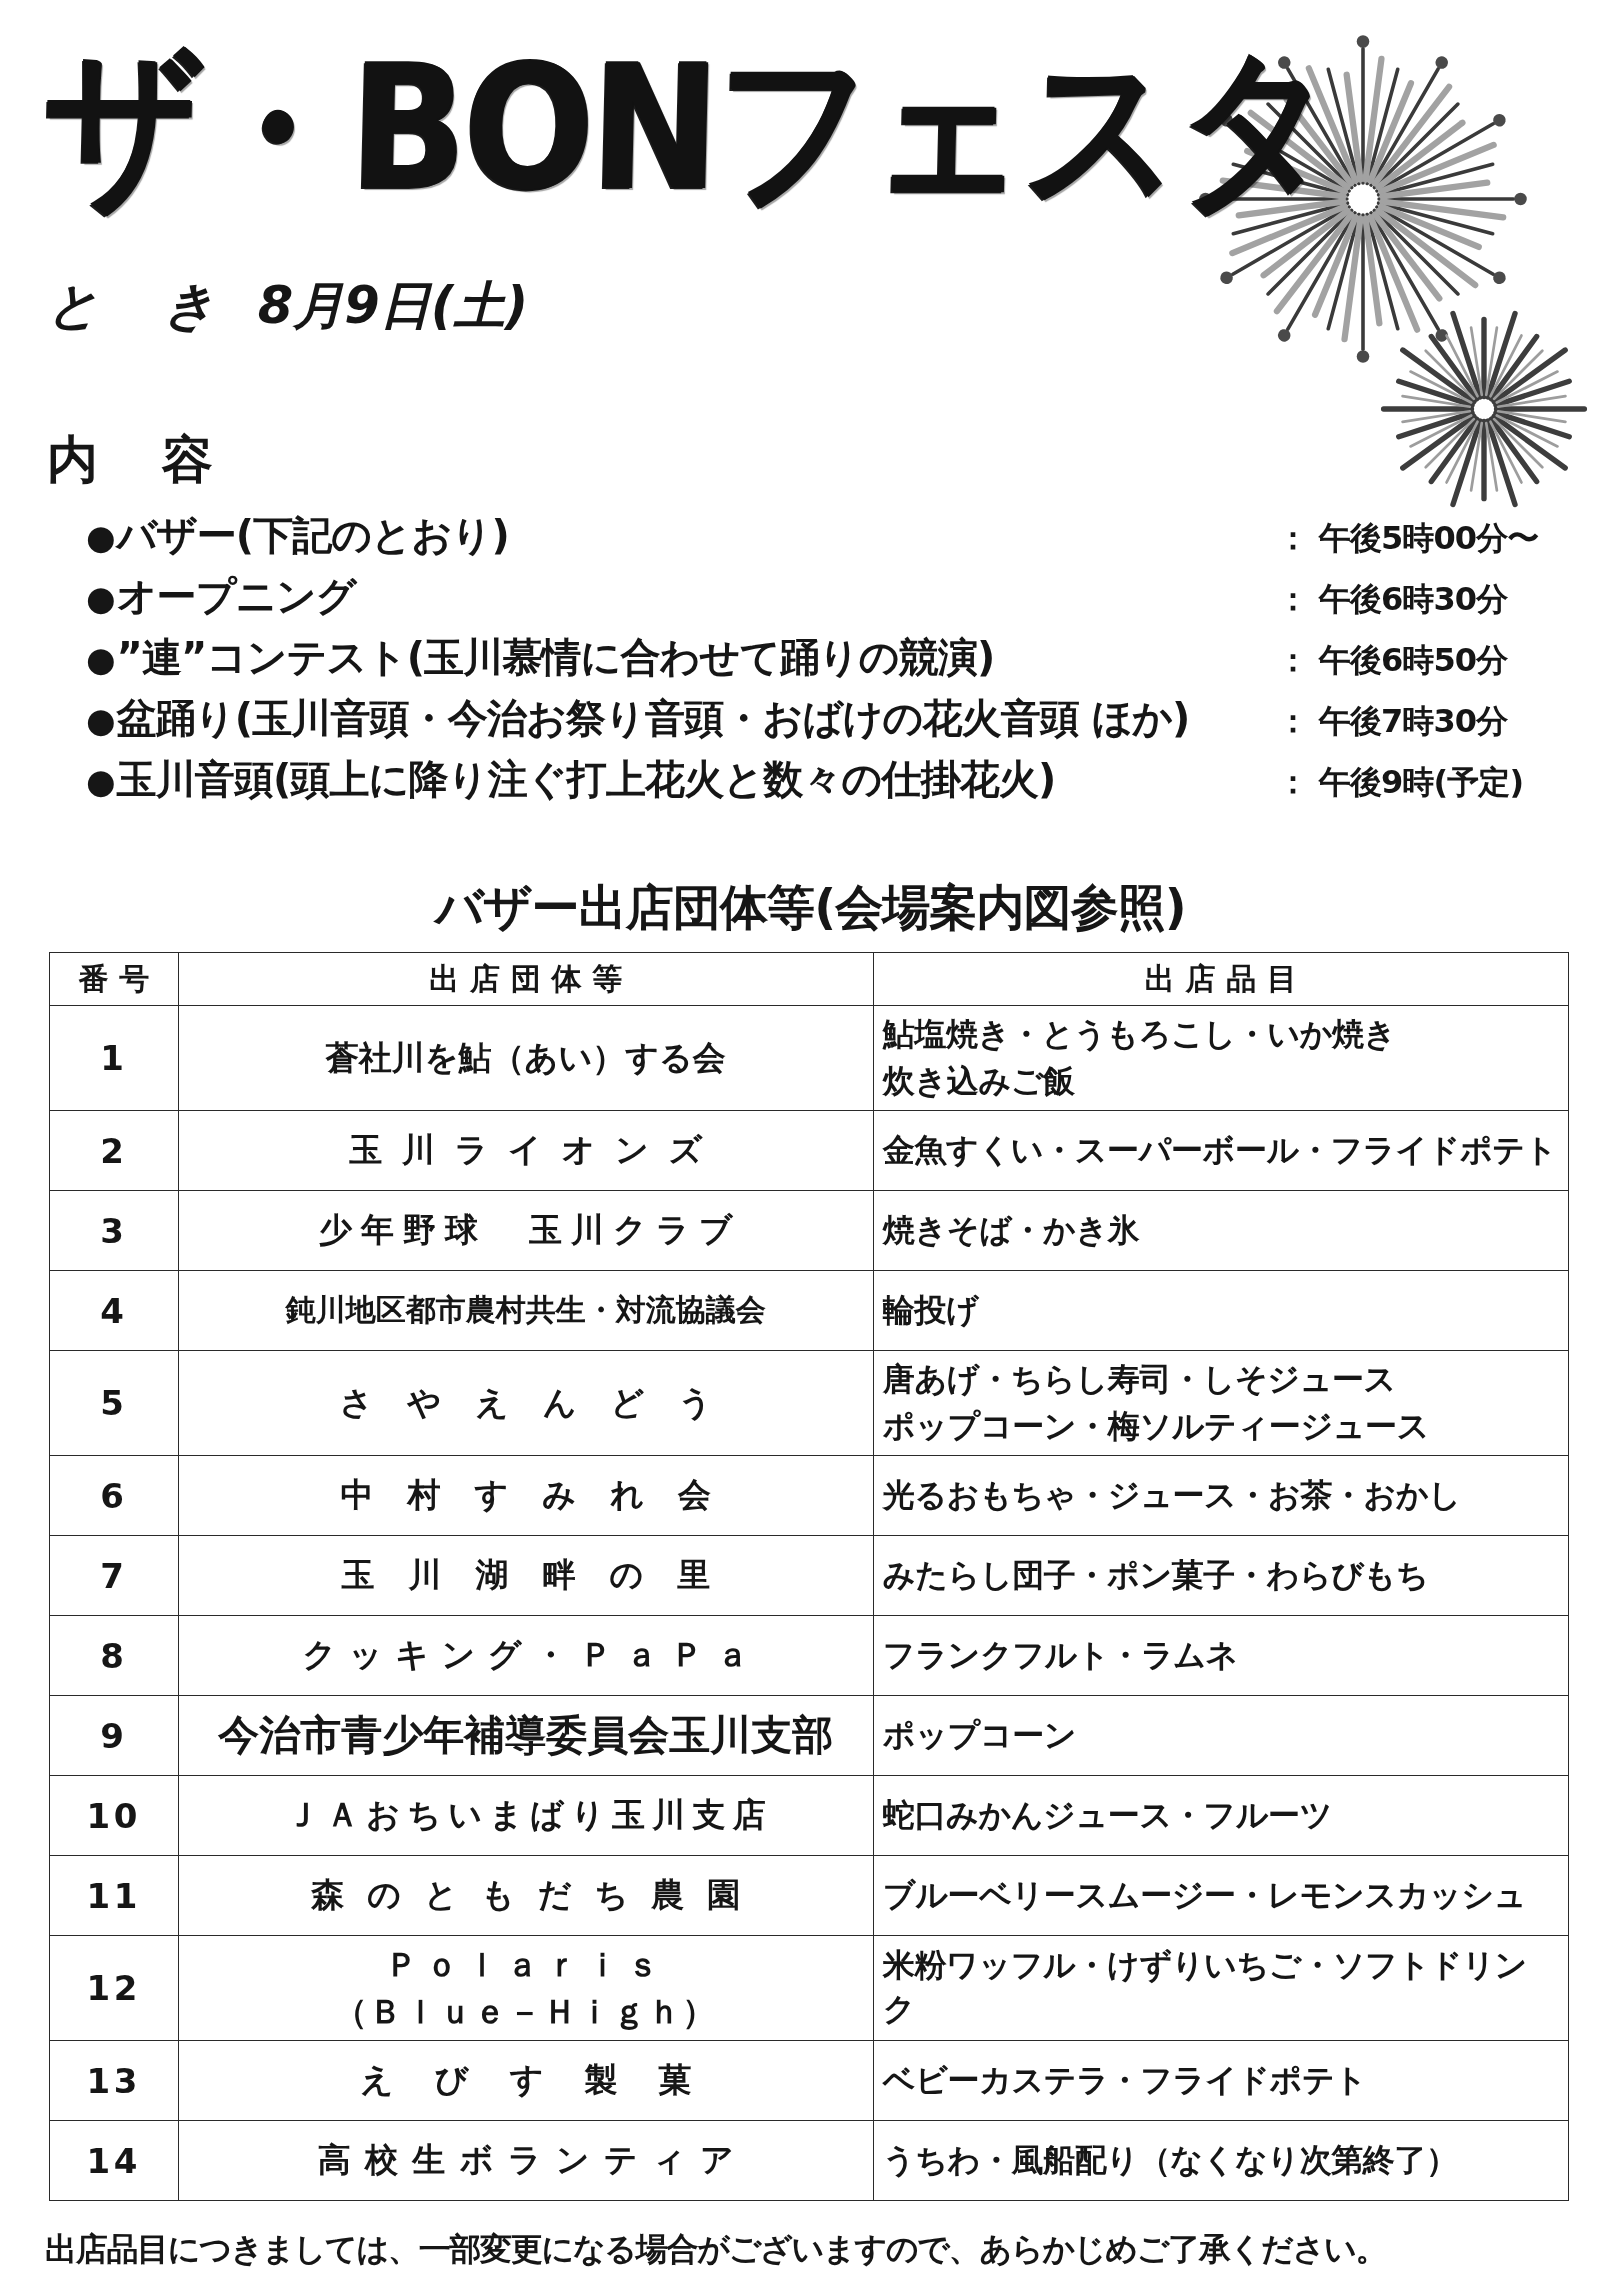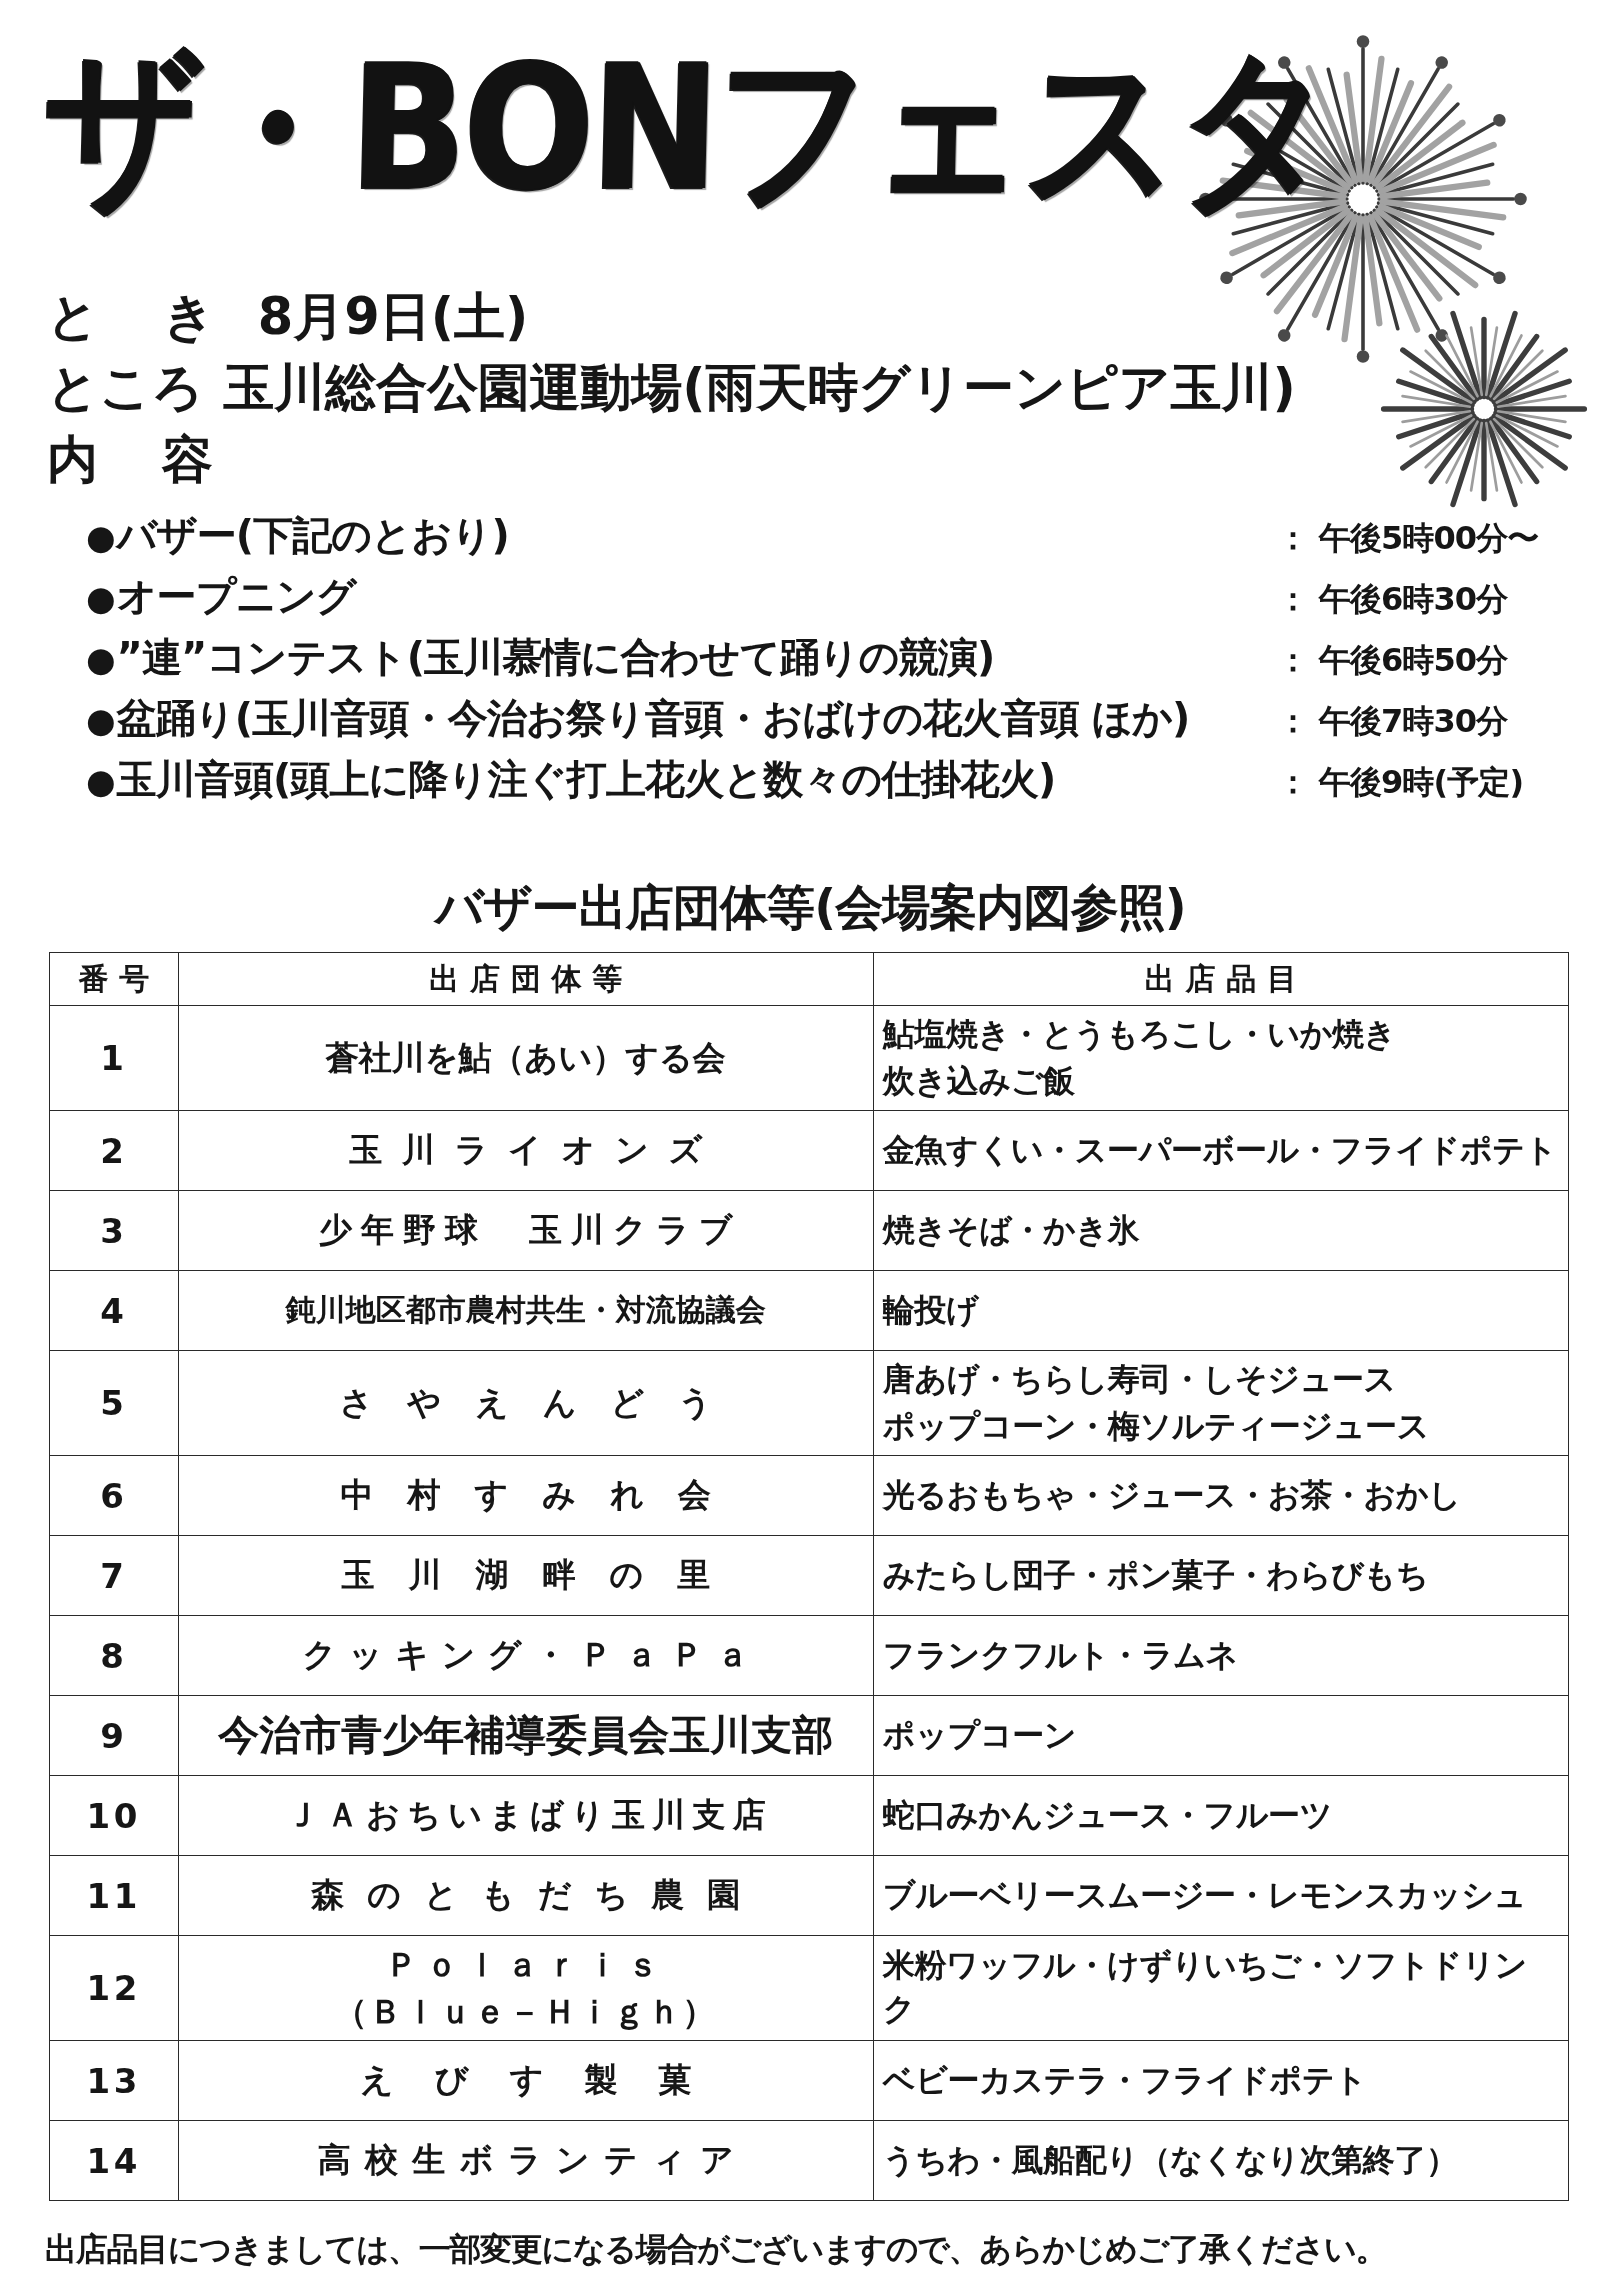--- a/index.html
+++ b/index.html
@@ -223,33 +223,27 @@
         </g>
         <circle cx="0" cy="0" r="8" fill="#ffffff"></circle>
       </g>
     </svg>
   </div>
 
   <div class="title-block">
     <div class="title-text">ザ・BONフェスタ</div>
   </div>
 
-  <div class="info" style="top:285px;">
+  <div class="info" style="top:274px;font-style:italic;">
     <div class="info-line">
       <span class="info-label lbl-spaced">と き</span>
       <span class="info-value">8月9日(土)</span>
     </div>
   </div>
 
-  <div class="info" style="top:356px;">
-    <div class="info-line">
-      <span class="info-label">ところ</span>
-      <span class="info-value">玉川総合公園運動場(雨天時グリーンピア玉川)</span>
-    </div>
-  </div>
 
   <div class="info" style="top:428px;">
     <div class="info-line">
       <span class="info-label lbl-spaced">内 容</span>
     </div>
   </div>
 
   <div class="program">
     <div class="prog-row">
       <div class="prog-left">

